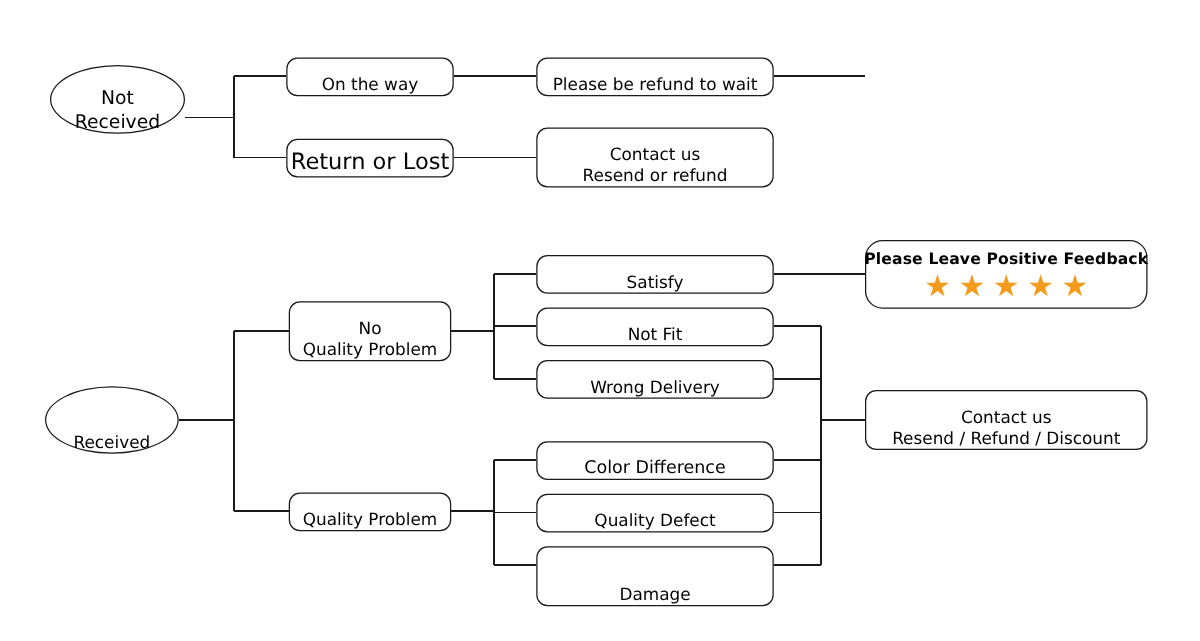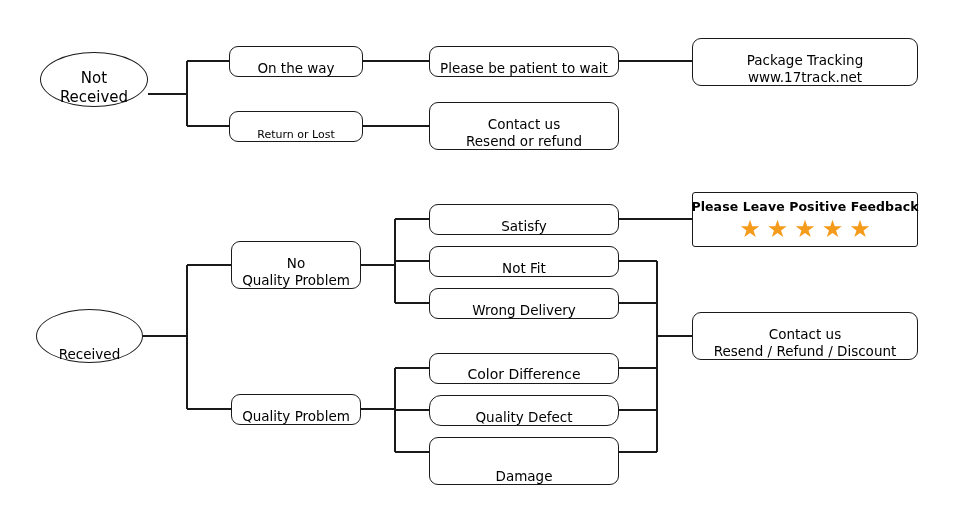--- a/index.html
+++ b/index.html
@@ -43,21 +43,21 @@
   .node.ellipse {
     border-radius: 50%;
   }
   .node .line {
     display: block;
   }
   .feedback-node {
     position: absolute;
     box-sizing: border-box;
     border: 1.4px solid #1a1a1a;
-    border-radius: 3px;
+    border-radius: 14px;
     background: #ffffff;
     display: flex;
     flex-direction: column;
     align-items: center;
     justify-content: center;
     z-index: 2;
   }
   .feedback-title {
     color: #000000;
     font-weight: 600;
@@ -131,37 +131,33 @@
 
   <div class="node ellipse" style="left:40px; top:52px; width:108px; height:55px; font-size:15px;">
     <span class="line">Not
 Received</span>
   </div>
 
   <div class="node rounded" style="left:229px; top:46px; width:134px; height:31px; font-size:13.5px;">
     <span class="line">On the way</span>
   </div>
 
-  <div class="node rounded" style="left:229px; top:111px; width:134px; height:31px; font-size:11px;">
+  <div class="node rounded" style="left:229px; top:111px; width:134px; height:31px; font-size:18px;">
     <span class="line">Return or Lost</span>
   </div>
 
   <div class="node rounded" style="left:429px; top:46px; width:190px; height:31px; font-size:13.5px;">
-    <span class="line">Please be patient to wait</span>
+    <span class="line">Please be refund to wait</span>
   </div>
 
   <div class="node rounded" style="left:429px; top:102px; width:190px; height:48px; font-size:13.5px;">
     <span class="line">Contact us
 Resend or refund</span>
   </div>
 
-  <div class="node rounded" style="left:692px; top:38px; width:226px; height:48px; font-size:13.5px;">
-    <span class="line">Package Tracking
-www.17track.net</span>
-  </div>
 
   <div class="node ellipse" style="left:36px; top:309px; width:107px; height:54px; font-size:13.5px;">
     <span class="line">Received</span>
   </div>
 
   <div class="node rounded" style="left:231px; top:241px; width:130px; height:48px; font-size:13.5px;">
     <span class="line">No
 Quality Problem</span>
   </div>
 
@@ -178,21 +174,21 @@
   </div>
 
   <div class="node rounded" style="left:429px; top:288px; width:190px; height:31px; font-size:13.5px;">
     <span class="line">Wrong Delivery</span>
   </div>
 
   <div class="node rounded" style="left:429px; top:353px; width:190px; height:31px; font-size:14px;">
     <span class="line">Color Difference</span>
   </div>
 
-  <div class="node rounded" style="left:429px; top:395px; width:190px; height:31px; font-size:13.5px;border-radius:12px;">
+  <div class="node rounded" style="left:429px; top:395px; width:190px; height:31px; font-size:13.5px;">
     <span class="line">Quality Defect</span>
   </div>
 
   <div class="node rounded" style="left:429px; top:437px; width:190px; height:48px; font-size:13.5px;">
     <span class="line">Damage</span>
   </div>
 
   <div class="feedback-node" style="left:692px; top:192px; width:226px; height:55px;">
     <span class="feedback-title" style="font-size:12.5px;">Please Leave Positive Feedback</span>
     <span class="stars">

